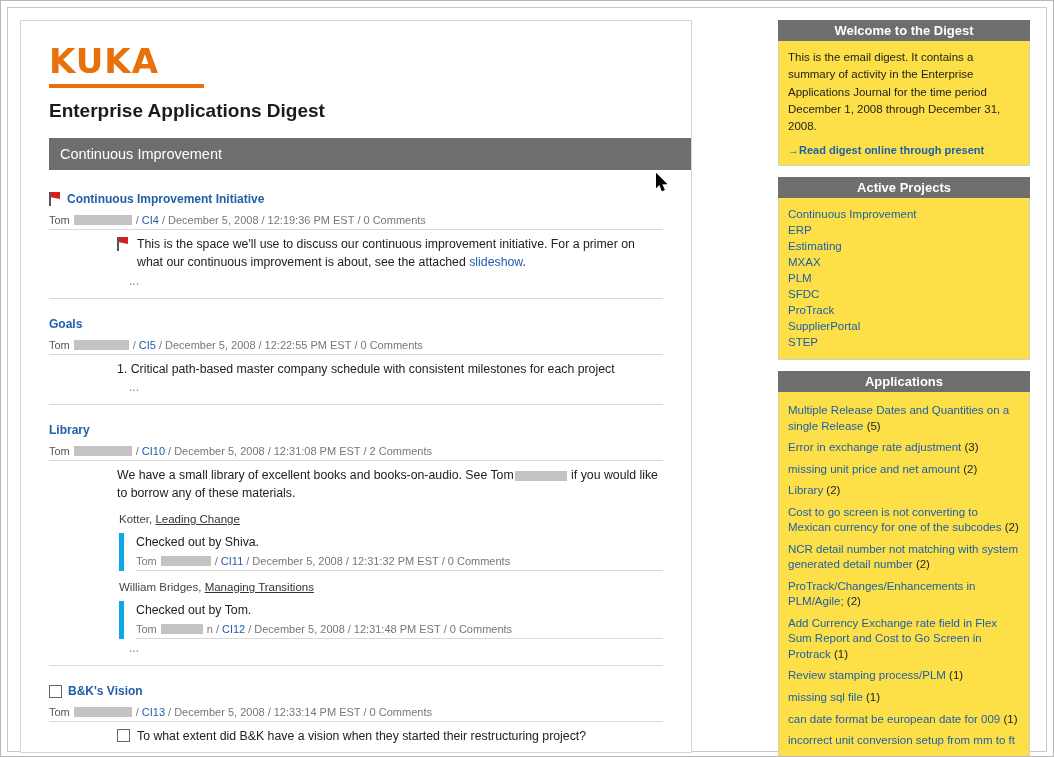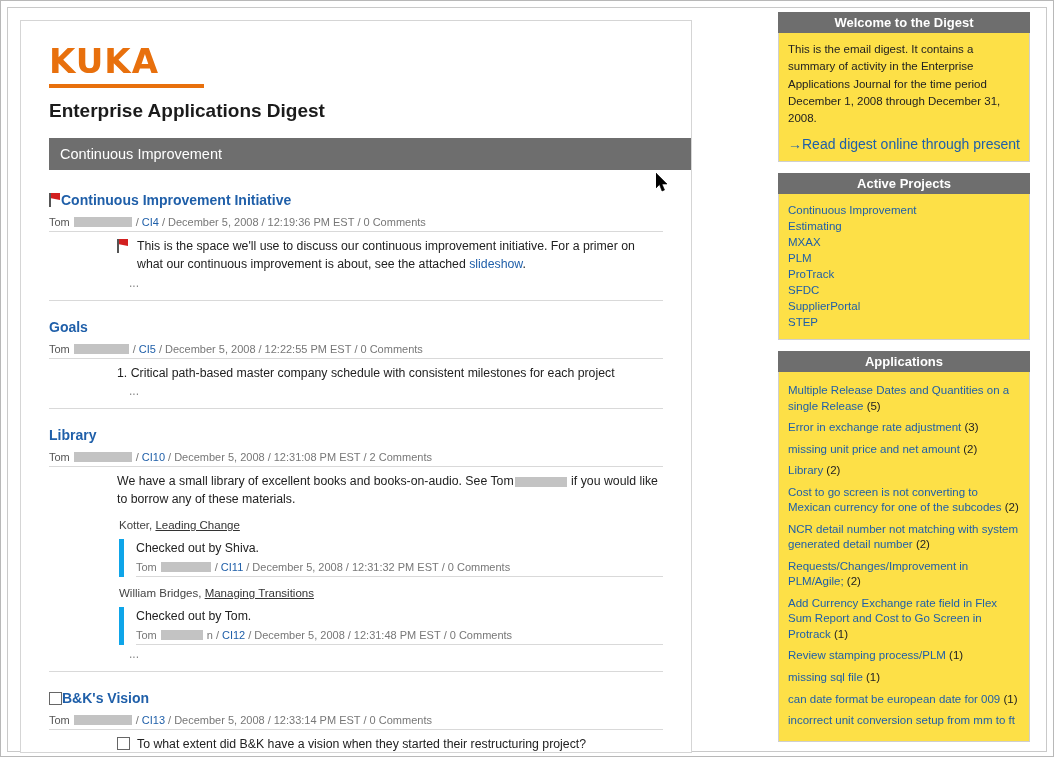--- a/index.html
+++ b/index.html
@@ -34,21 +34,21 @@
     width: 672px;
     height: 733px;
     border: 1px solid #d5d5d5;
     box-sizing: border-box;
     background: #fff;
     overflow: hidden;
   }
   .right-col {
     position: absolute;
     left: 770px;
-    top: 4px;
+    top: 12px;
     width: 252px;
     height: 735px;
   }
 
   
   .kuka-logo {
     margin: 20px 0 0 28px;
     font-size: 34px;
     font-weight: bold;
     color: #e8700d;
@@ -81,24 +81,25 @@
   }
 
   
   .entries {
     margin: 22px 0 0 0;
     padding: 0 28px;
   }
   .entry { margin-bottom: 4px; }
   .entry-title {
     color: #1f5fa9;
-    font-size: 14px;
+    font-size: 12px;
     font-weight: bold;
     display: flex;
-    align-items: center;
+    align-items: flex-end;
+    gap: 6px;
     margin-bottom: 8px;
   }
   .entry-title .txt { color: #1f5fa9; }
   .flag-icon {
     display: inline-block;
     width: 12px;
     height: 14px;
     position: relative;
   }
   .flag-icon::before {
@@ -213,24 +214,24 @@
     box-sizing: border-box;
   }
   .digest-text {
     font-size: 11.5px;
     color: #222;
     line-height: 1.5;
   }
   .digest-link {
     display: block;
     margin-top: 9px;
-    font-size: 14px;
+    font-size: 11px;
     color: #1f5fa9;
     text-decoration: none;
-    font-weight: normal;
+    font-weight: bold;
   }
   .proj-list a {
     display: block;
     font-size: 11.5px;
     color: #1f5fa9;
     text-decoration: none;
     padding: 2px 0;
   }
   .disc-list .disc-item {
     font-size: 11.5px;
@@ -414,40 +415,41 @@
         <div class="panel-body">
           <div class="digest-text">This is the email digest. It contains a summary of activity in the Enterprise Applications Journal for the time period December 1, 2008 through December 31, 2008.</div>
           <a class="digest-link" href="#">→Read digest online through present</a>
         </div>
       </div>
 
       <div class="panel">
         <div class="panel-head">Active Projects</div>
         <div class="panel-body proj-list">
           <a href="#">Continuous Improvement</a>
+          <a href="#">ERP</a>
           <a href="#">Estimating</a>
           <a href="#">MXAX</a>
           <a href="#">PLM</a>
+          <a href="#">SFDC</a>
           <a href="#">ProTrack</a>
-          <a href="#">SFDC</a>
           <a href="#">SupplierPortal</a>
           <a href="#">STEP</a>
         </div>
       </div>
 
       <div class="panel">
         <div class="panel-head">Applications</div>
         <div class="panel-body disc-list">
           <div class="disc-item"><span>Multiple Release Dates and Quantities on a single Release</span> <span class="cnt">(5)</span></div>
           <div class="disc-item"><span>Error in exchange rate adjustment</span> <span class="cnt">(3)</span></div>
           <div class="disc-item"><span>missing unit price and net amount</span> <span class="cnt">(2)</span></div>
           <div class="disc-item"><span>Library</span> <span class="cnt">(2)</span></div>
           <div class="disc-item"><span>Cost to go screen is not converting to Mexican currency for one of the subcodes</span> <span class="cnt">(2)</span></div>
           <div class="disc-item"><span>NCR detail number not matching with system generated detail number</span> <span class="cnt">(2)</span></div>
-          <div class="disc-item"><span>Requests/Changes/Improvement in PLM/Agile;</span> <span class="cnt">(2)</span></div>
+          <div class="disc-item"><span>ProTrack/Changes/Enhancements in PLM/Agile;</span> <span class="cnt">(2)</span></div>
           <div class="disc-item"><span>Add Currency Exchange rate field in Flex Sum Report and Cost to Go Screen in Protrack</span> <span class="cnt">(1)</span></div>
           <div class="disc-item"><span>Review stamping process/PLM</span> <span class="cnt">(1)</span></div>
           <div class="disc-item"><span>missing sql file</span> <span class="cnt">(1)</span></div>
           <div class="disc-item"><span>can date format be european date for 009</span> <span class="cnt">(1)</span></div>
           <div class="disc-item"><span>incorrect unit conversion setup from mm to ft</span> </div>
 
         </div>
       </div>
 
     </div>

